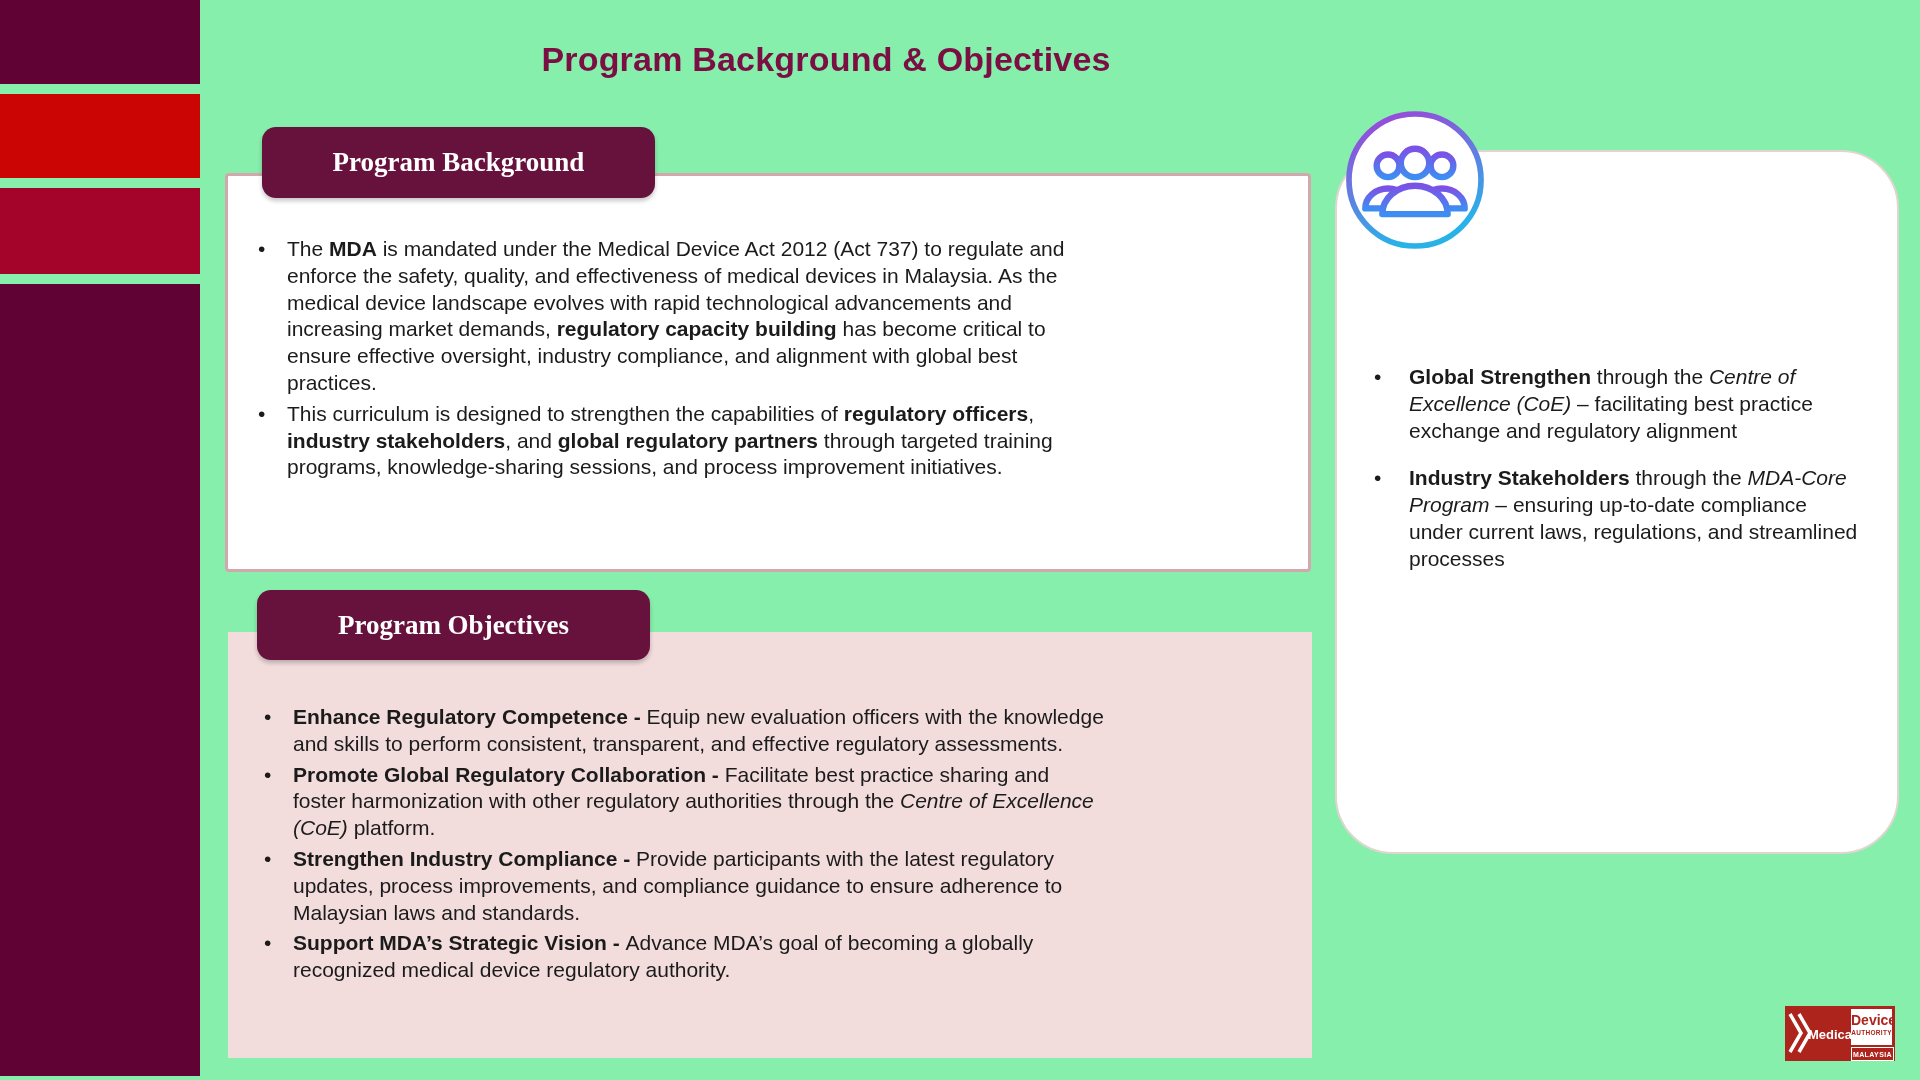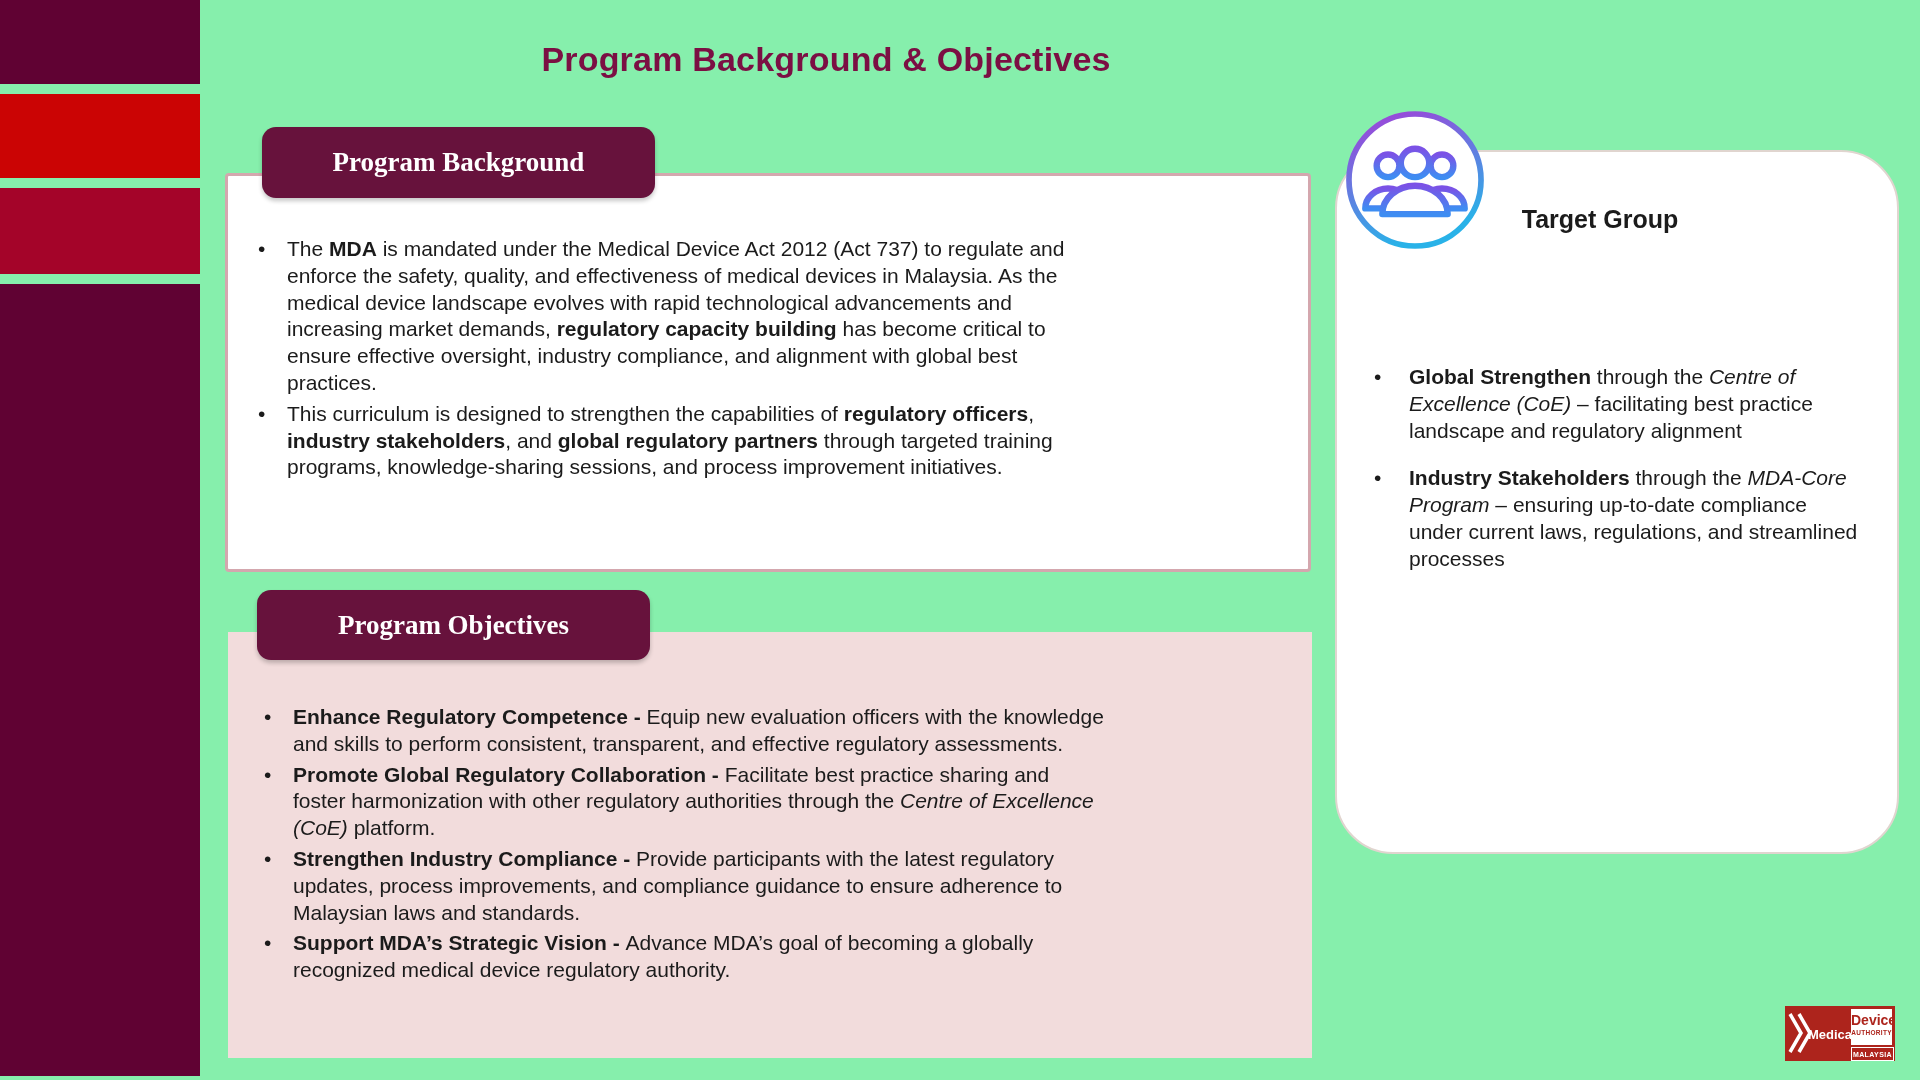--- a/index.html
+++ b/index.html
@@ -126,23 +126,22 @@
       <g stroke="url(#peopleGrad)" stroke-width="4.5" fill="#ffffff" stroke-linejoin="round">
         <circle cx="31" cy="40" r="8"></circle>
         <circle cx="69" cy="40" r="8"></circle>
         <path d="M15 70 a16 14 0 0 1 32 0 z"></path>
         <path d="M53 70 a16 14 0 0 1 32 0 z"></path>
         <circle cx="50" cy="38" r="10"></circle>
         <path d="M27 74 a23 20 0 0 1 46 0 z"></path>
       </g>
     </svg>
   </div>
-  <div class="target-heading">Target Group</div>
   <ul class="bullets bullets-target">
-      <li><span style="font-weight: 700;">Global Strengthen</span><span> through the </span><span style="font-style: italic;">Centre of Excellence (CoE)</span><span> – facilitating best practice landscape and regulatory alignment</span></li>
+      <li><span style="font-weight: 700;">Global Strengthen</span><span> through the </span><span style="font-style: italic;">Centre of Excellence (CoE)</span><span> – facilitating best practice exchange and regulatory alignment</span></li>
       <li><span style="font-weight: 700;">Industry Stakeholders</span><span> through the </span><span style="font-style: italic;">MDA-Core Program</span><span> – ensuring up-to-date compliance under current laws, regulations, and streamlined processes</span></li>
     </ul>
 
   <div class="logo">
     <svg class="chev" viewBox="0 0 30 46" width="30" height="46" aria-hidden="true">
       <path d="M4 4 L15 23 L4 42" fill="none" stroke="#ffffff" stroke-width="3.5"></path>
       <path d="M13 4 L24 23 L13 42" fill="none" stroke="#ffffff" stroke-width="3.5"></path>
     </svg>
     <div class="logo-medical">Medical</div>
     <div class="logo-white-box">

